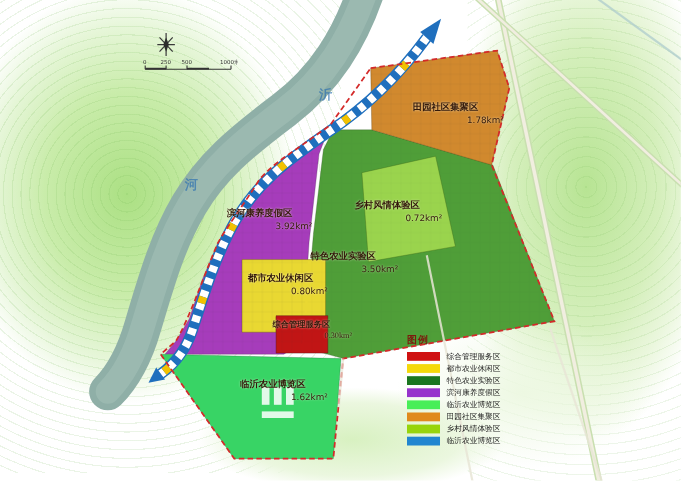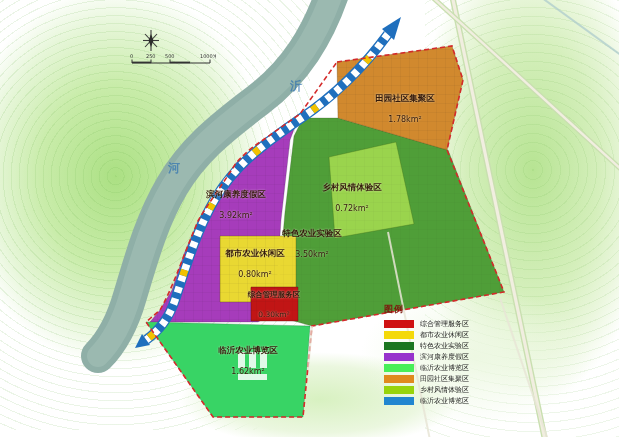--- a/index.html
+++ b/index.html
@@ -15,23 +15,23 @@
       repeating-radial-gradient(circle at 45% 40%, rgba(110,180,80,.12) 0 1px, transparent 1px 9px),
       radial-gradient(ellipse 62% 56% at 45% 40%, #b7e493 0%, #d5efbc 45%, #ebf7de 66%, rgba(255,255,255,0) 82%);}
   .terrain-bottom{left:140px;top:350px;width:360px;height:110px;
     background:radial-gradient(ellipse 50% 55% at 50% 45%, #d8f1c1 0%, #ebf7df 55%, rgba(255,255,255,0) 78%);}
   .terrain-legendbg{left:350px;top:280px;width:280px;height:170px;
     background:radial-gradient(ellipse 55% 55% at 45% 45%, #edf8e2 0%, rgba(255,255,255,0) 75%);}
   svg.map{position:absolute;left:0;top:0;}
   .zone-label{position:absolute;text-align:center;color:#33190a;line-height:1.25;
     text-shadow:0 0 2px rgba(255,255,235,.65);}
   .zone-label .zname{font-weight:bold;font-size:8.5px;display:block;}
-  .zone-label .zarea{font-size:8px;display:block;margin-top:11px;}
+  .zone-label .zarea{font-size:8px;display:block;margin-top:1px;text-align:right;}
   .river-char{position:absolute;color:#2f72b0;opacity:.7;font-size:12px;font-weight:bold;}
-  .legend{position:absolute;left:384px;top:303px;width:110px;}
+  .legend{position:absolute;left:370px;top:303px;width:110px;}
   .legend-title{font-size:9px;font-weight:bold;color:#7c1a0e;margin-bottom:3px;letter-spacing:1px;}
   .legend-row{display:flex;align-items:center;margin:2px 0;height:9px;}
   .legend-swatch{width:30px;height:8px;margin-right:6px;flex:0 0 auto;}
   .legend-label{font-size:7px;color:#1c1c1c;white-space:nowrap;}
   .compass{position:absolute;left:140px;top:28px;}
   .scalebar{position:absolute;left:130px;top:52px;}
   .scalebar .lbl{font-size:5px;fill:#333;}
 </style>
 </head>
 <body>
@@ -137,21 +137,21 @@
   <div class="zone-label" style="left:262px;top:228px;width:100px;">
     <span class="zname">特色农业实验区</span>
     <span class="zarea">3.50km²</span>
   </div>
   <div class="zone-label" style="left:302px;top:182px;width:100px;">
     <span class="zname">乡村风情体验区</span>
     <span class="zarea">0.72km²</span>
   </div>
   <div class="zone-label" style="left:228px;top:290px;width:92px;font-size:7.5px;">
     <span class="zname" style="font-size:7.5px;">综合管理服务区</span>
-    <span class="zarea" style="font-size:7.5px;">0.30km²</span>
+    <span class="zarea" style="font-size:7.5px;font-family:Liberation Serif, serif;">0.30km²</span>
   </div>
   <div class="zone-label" style="left:198px;top:345px;width:100px;">
     <span class="zname">临沂农业博览区</span>
     <span class="zarea">1.62km²</span>
   </div>
 
   <div class="legend">
     <div class="legend-title">图例</div>
     <div class="legend-row">
       <div class="legend-swatch" style="background: rgb(207, 18, 18);"></div>

